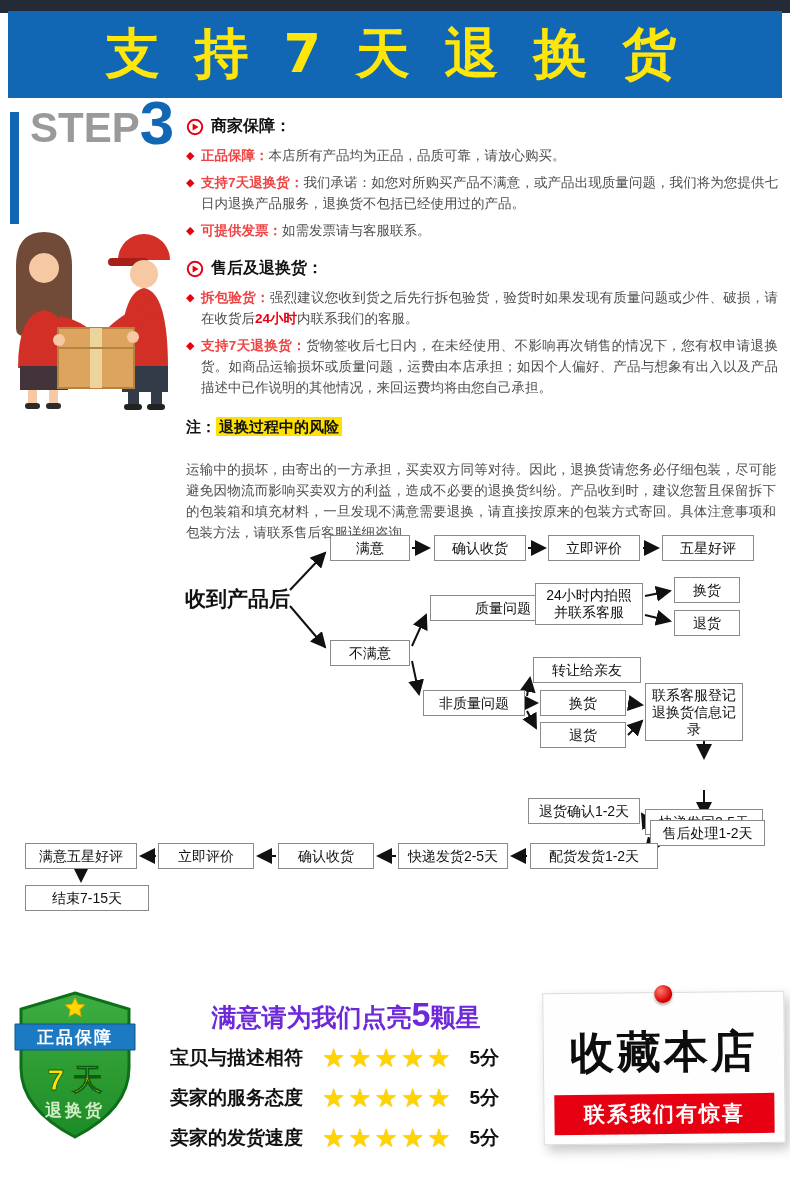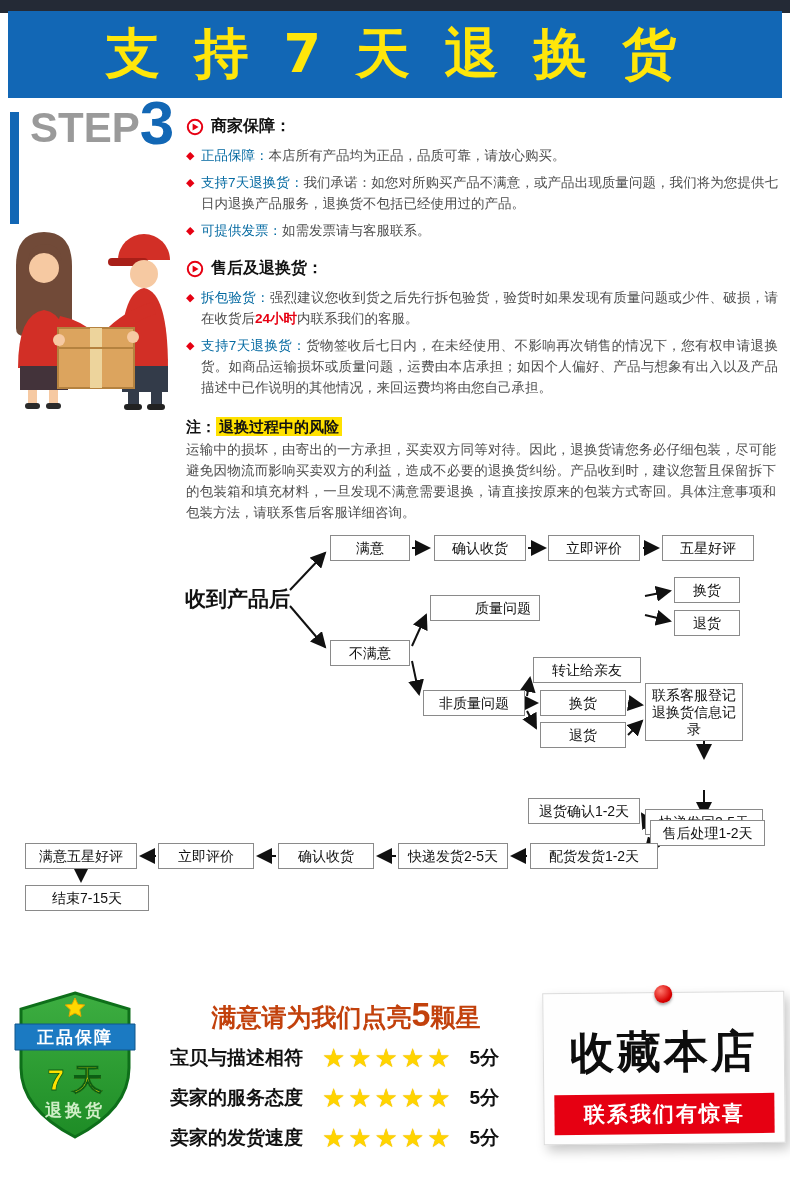--- a/index.html
+++ b/index.html
@@ -24,46 +24,46 @@
   
   .sec { position:absolute; left:186px; width:592px; }
   .sec-guarantee { top:116px; }
   .sec-aftersale { top:258px; }
   .sec-title { display:flex; align-items:center; gap:7px; font-size:16px; font-weight:bold; color:#111; margin-bottom:8px; }
   .sec-icon { flex:0 0 auto; }
   .bullet-item { position:relative; padding-left:15px; font-size:13.5px; line-height:21px;
                  color:#4d4d4d; margin-bottom:6px; text-align:justify; }
   .diamond { position:absolute; left:0; top:0; color:#e60012; font-size:11px; }
   .diamond::before { content:"◆"; }
-  .item-label { color:#0369a1; font-weight:normal; }
+  .item-label { color:#ef4444; font-weight:bold; }
   .red-strong { color:#e60012; font-weight:bold; }
 
   .sec-note { top:418px; width:590px; }
   .note-prefix { font-weight:bold; color:#111; font-size:15px; }
   .note-highlight { background:#ffe100; font-weight:bold; color:#111; font-size:15px; padding:1px 3px; }
-  .note-body { font-size:13.5px; line-height:21px; color:#4d4d4d; text-align:justify; margin-top:2px; }
+  .note-body { font-size:13.5px; line-height:21px; color:#4d4d4d; text-align:justify; margin-top:22px; }
 
   
   .illus { position:absolute; left:2px; top:216px; }
 
   
   .flow { position:absolute; left:0; top:530px; width:790px; height:400px; }
   .fnode { position:absolute; border:1px solid #8a8a8a; background:#fff; height:26px;
            display:flex; flex-direction:column; align-items:center; justify-content:center;
            font-size:14px; color:#111; text-align:center; line-height:1.2; box-sizing:border-box; }
   .fnode.tall { height:auto; padding:3px 2px; }
   .fnode span { display:block; }
   .flow-start { position:absolute; font-size:21px; font-weight:bold; color:#111; }
   .arrows { position:absolute; left:0; top:0; }
 
   
   .footer { position:absolute; left:0; top:986px; width:790px; height:185px; }
   .badge { position:absolute; left:12px; top:2px; }
   .rating { position:absolute; left:170px; top:8px; width:352px; }
-  .rating-title { font-size:25px; font-weight:bold; color:#c2410c; text-align:center; line-height:1.2; }
+  .rating-title { font-size:25px; font-weight:bold; color:#6d28d9; text-align:center; line-height:1.2; }
   .big5 { font-size:34px; }
   .rating-row { display:flex; align-items:center; margin-top:7px; height:33px; }
   .rating-label { width:152px; font-size:19px; font-weight:bold; color:#111; flex:0 0 auto; }
   .stars { font-size:26px; color:#ffd400; letter-spacing:3px; margin-right:16px; line-height:1;
            text-shadow:0 0 1px #e0a400; flex:0 0 auto; }
   .score { font-size:19px; font-weight:bold; color:#111; }
 
   .paper { position:absolute; left:543px; top:6px; width:240px; height:150px; background:#fefefe;
            border:1px solid #dcdcdc; box-shadow:4px 6px 12px rgba(0,0,0,.22); transform:rotate(-0.6deg); }
   .pin { position:absolute; left:50%; top:-8px; margin-left:-9px; width:18px; height:18px; border-radius:50%;
@@ -201,20 +201,24 @@
     </svg>
 
     <div class="flow-start" style="left:180px;top:55px;width:115px;text-align:center;">收到产品后</div>
 
     <div class="fnode" style="left:330px;top:5px;width:80px;">满意</div>
     <div class="fnode" style="left:434px;top:5px;width:92px;">确认收货</div>
     <div class="fnode" style="left:548px;top:5px;width:92px;">立即评价</div>
     <div class="fnode" style="left:662px;top:5px;width:92px;">五星好评</div>
 
     <div class="fnode" style="left:430px;top:65px;width:110px;padding-left:36px;">质量问题</div>
+    <div class="fnode tall" style="left:535px;top:53px;width:108px;">
+      <span>24小时内拍照</span>
+      <span>并联系客服</span>
+    </div>
     <div class="fnode" style="left:674px;top:47px;width:66px;">换货</div>
     <div class="fnode" style="left:674px;top:80px;width:66px;">退货</div>
 
     <div class="fnode" style="left:330px;top:110px;width:80px;">不满意</div>
     <div class="fnode" style="left:533px;top:127px;width:108px;">转让给亲友</div>
     <div class="fnode" style="left:423px;top:160px;width:102px;">非质量问题</div>
     <div class="fnode" style="left:540px;top:160px;width:86px;">换货</div>
     <div class="fnode" style="left:540px;top:192px;width:86px;">退货</div>
     <div class="fnode tall" style="left:645px;top:153px;width:98px;">
       <span>联系客服登记</span>

